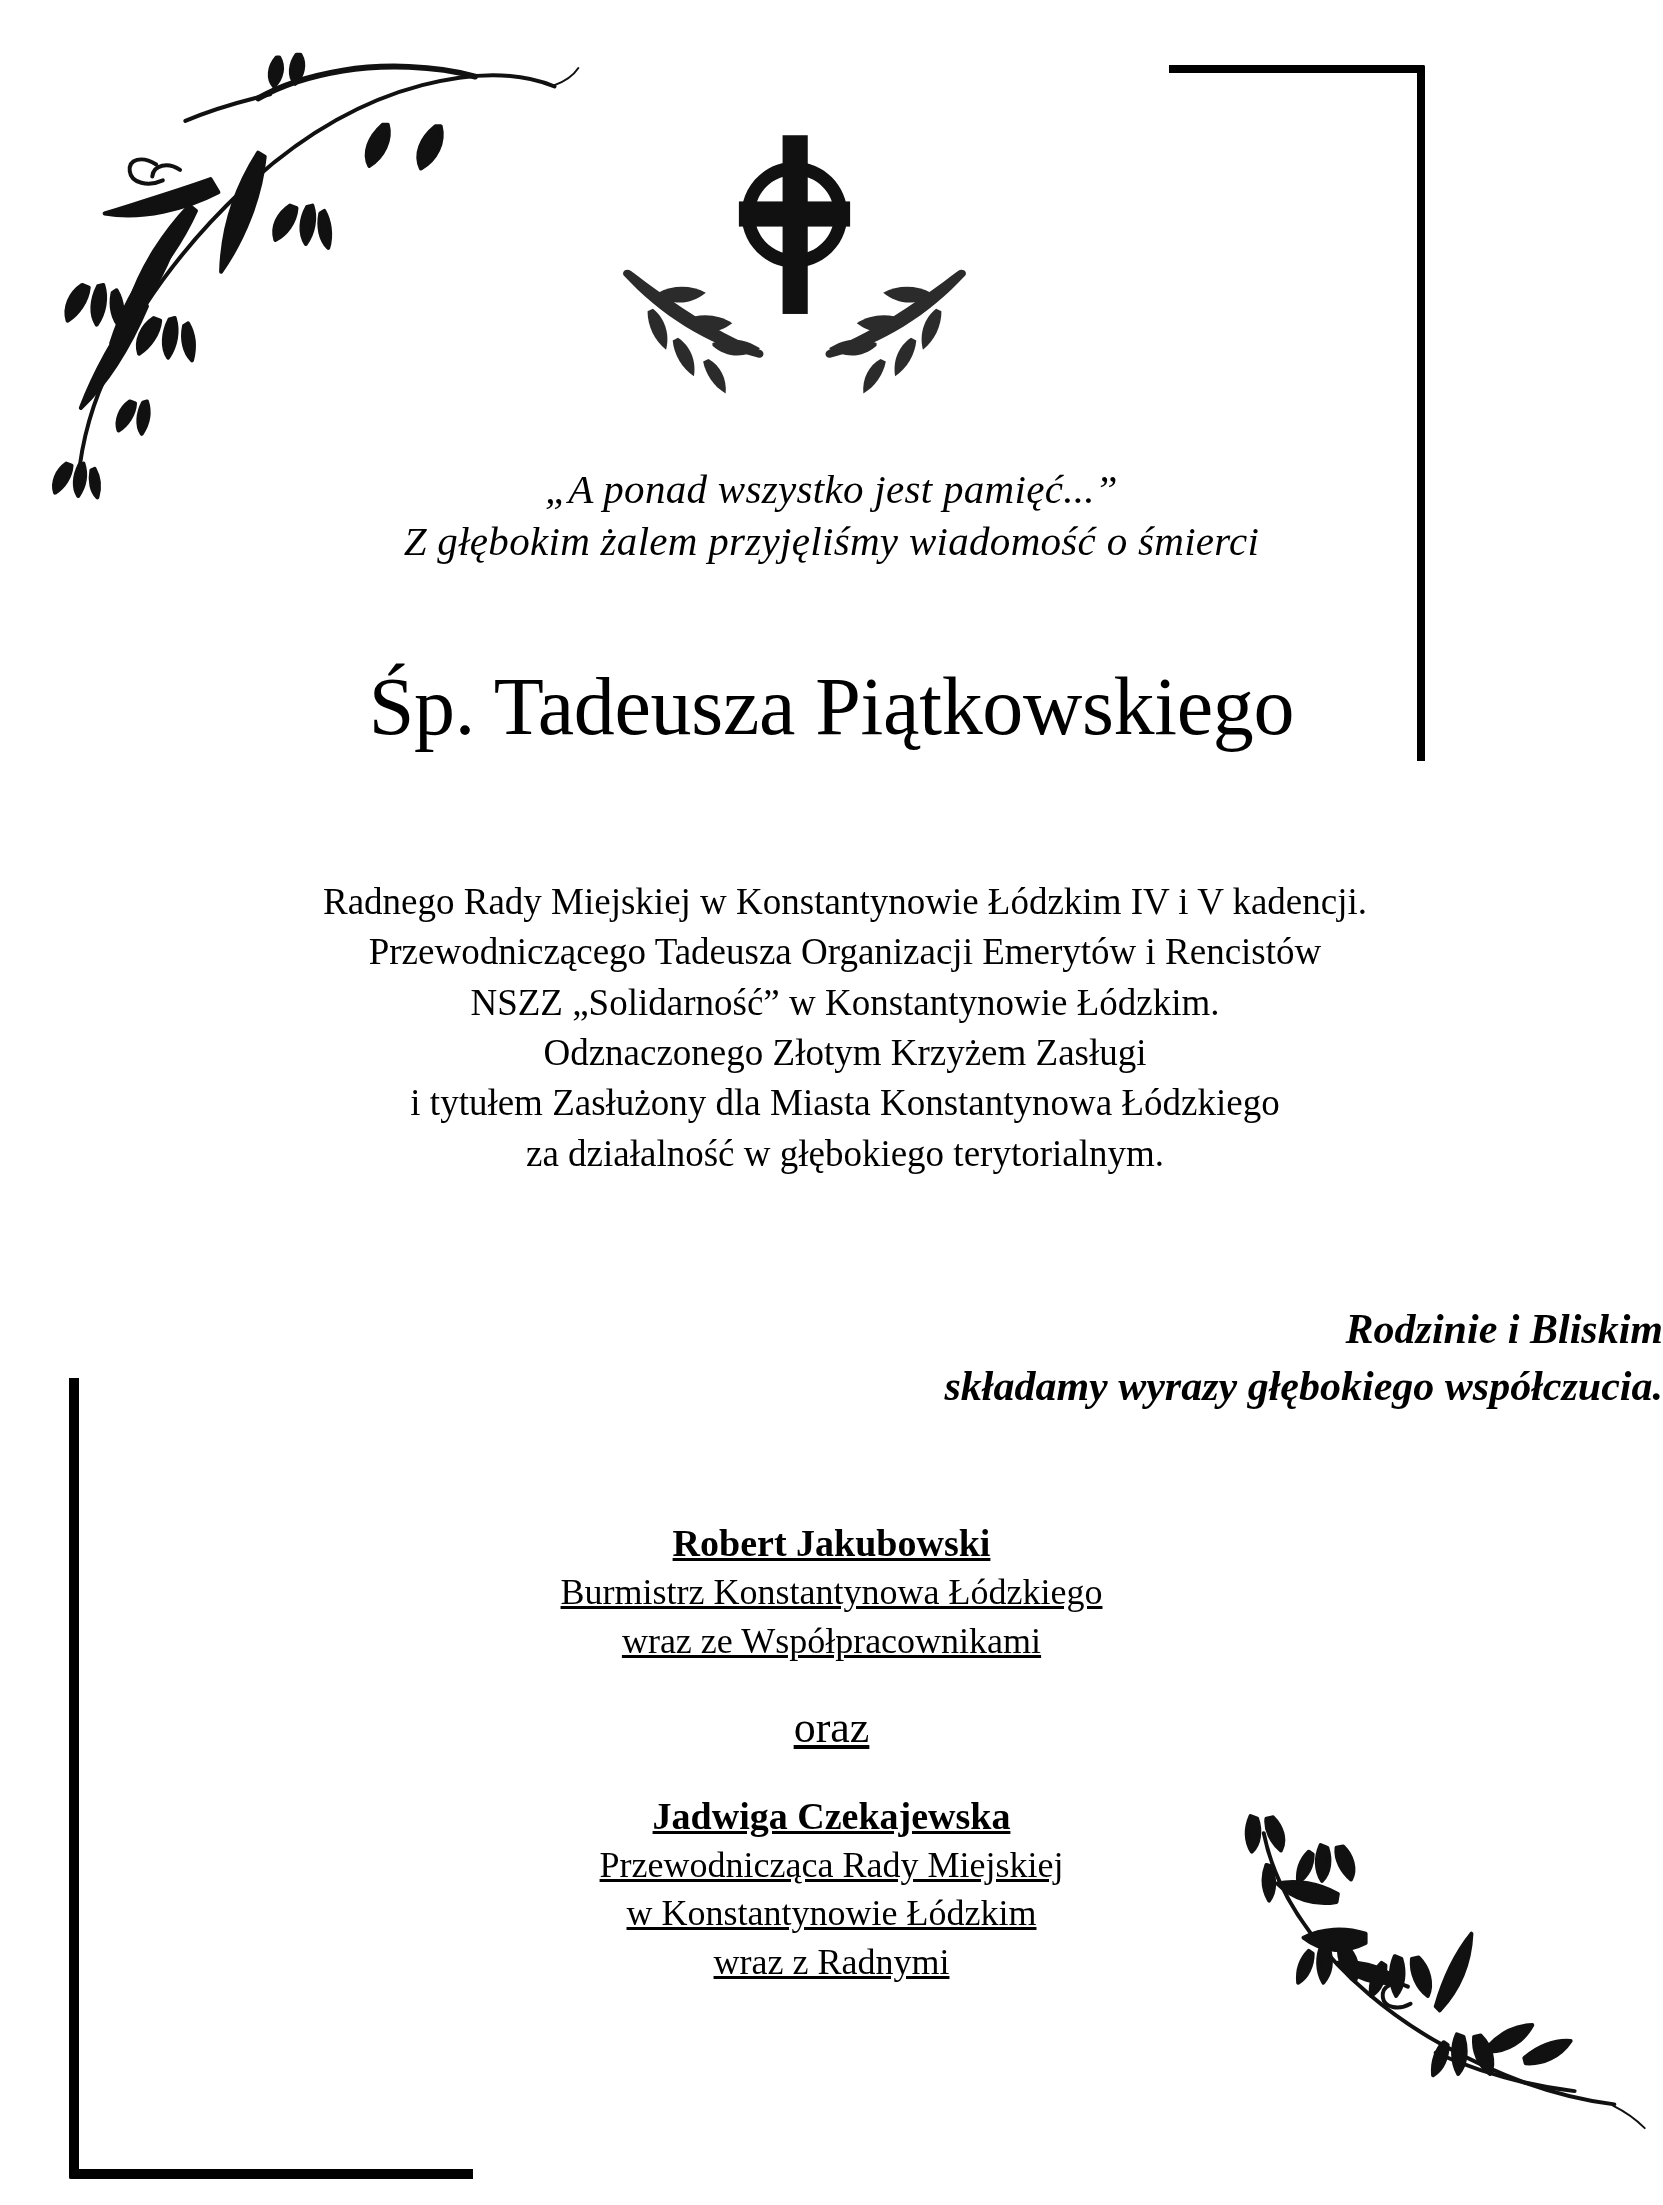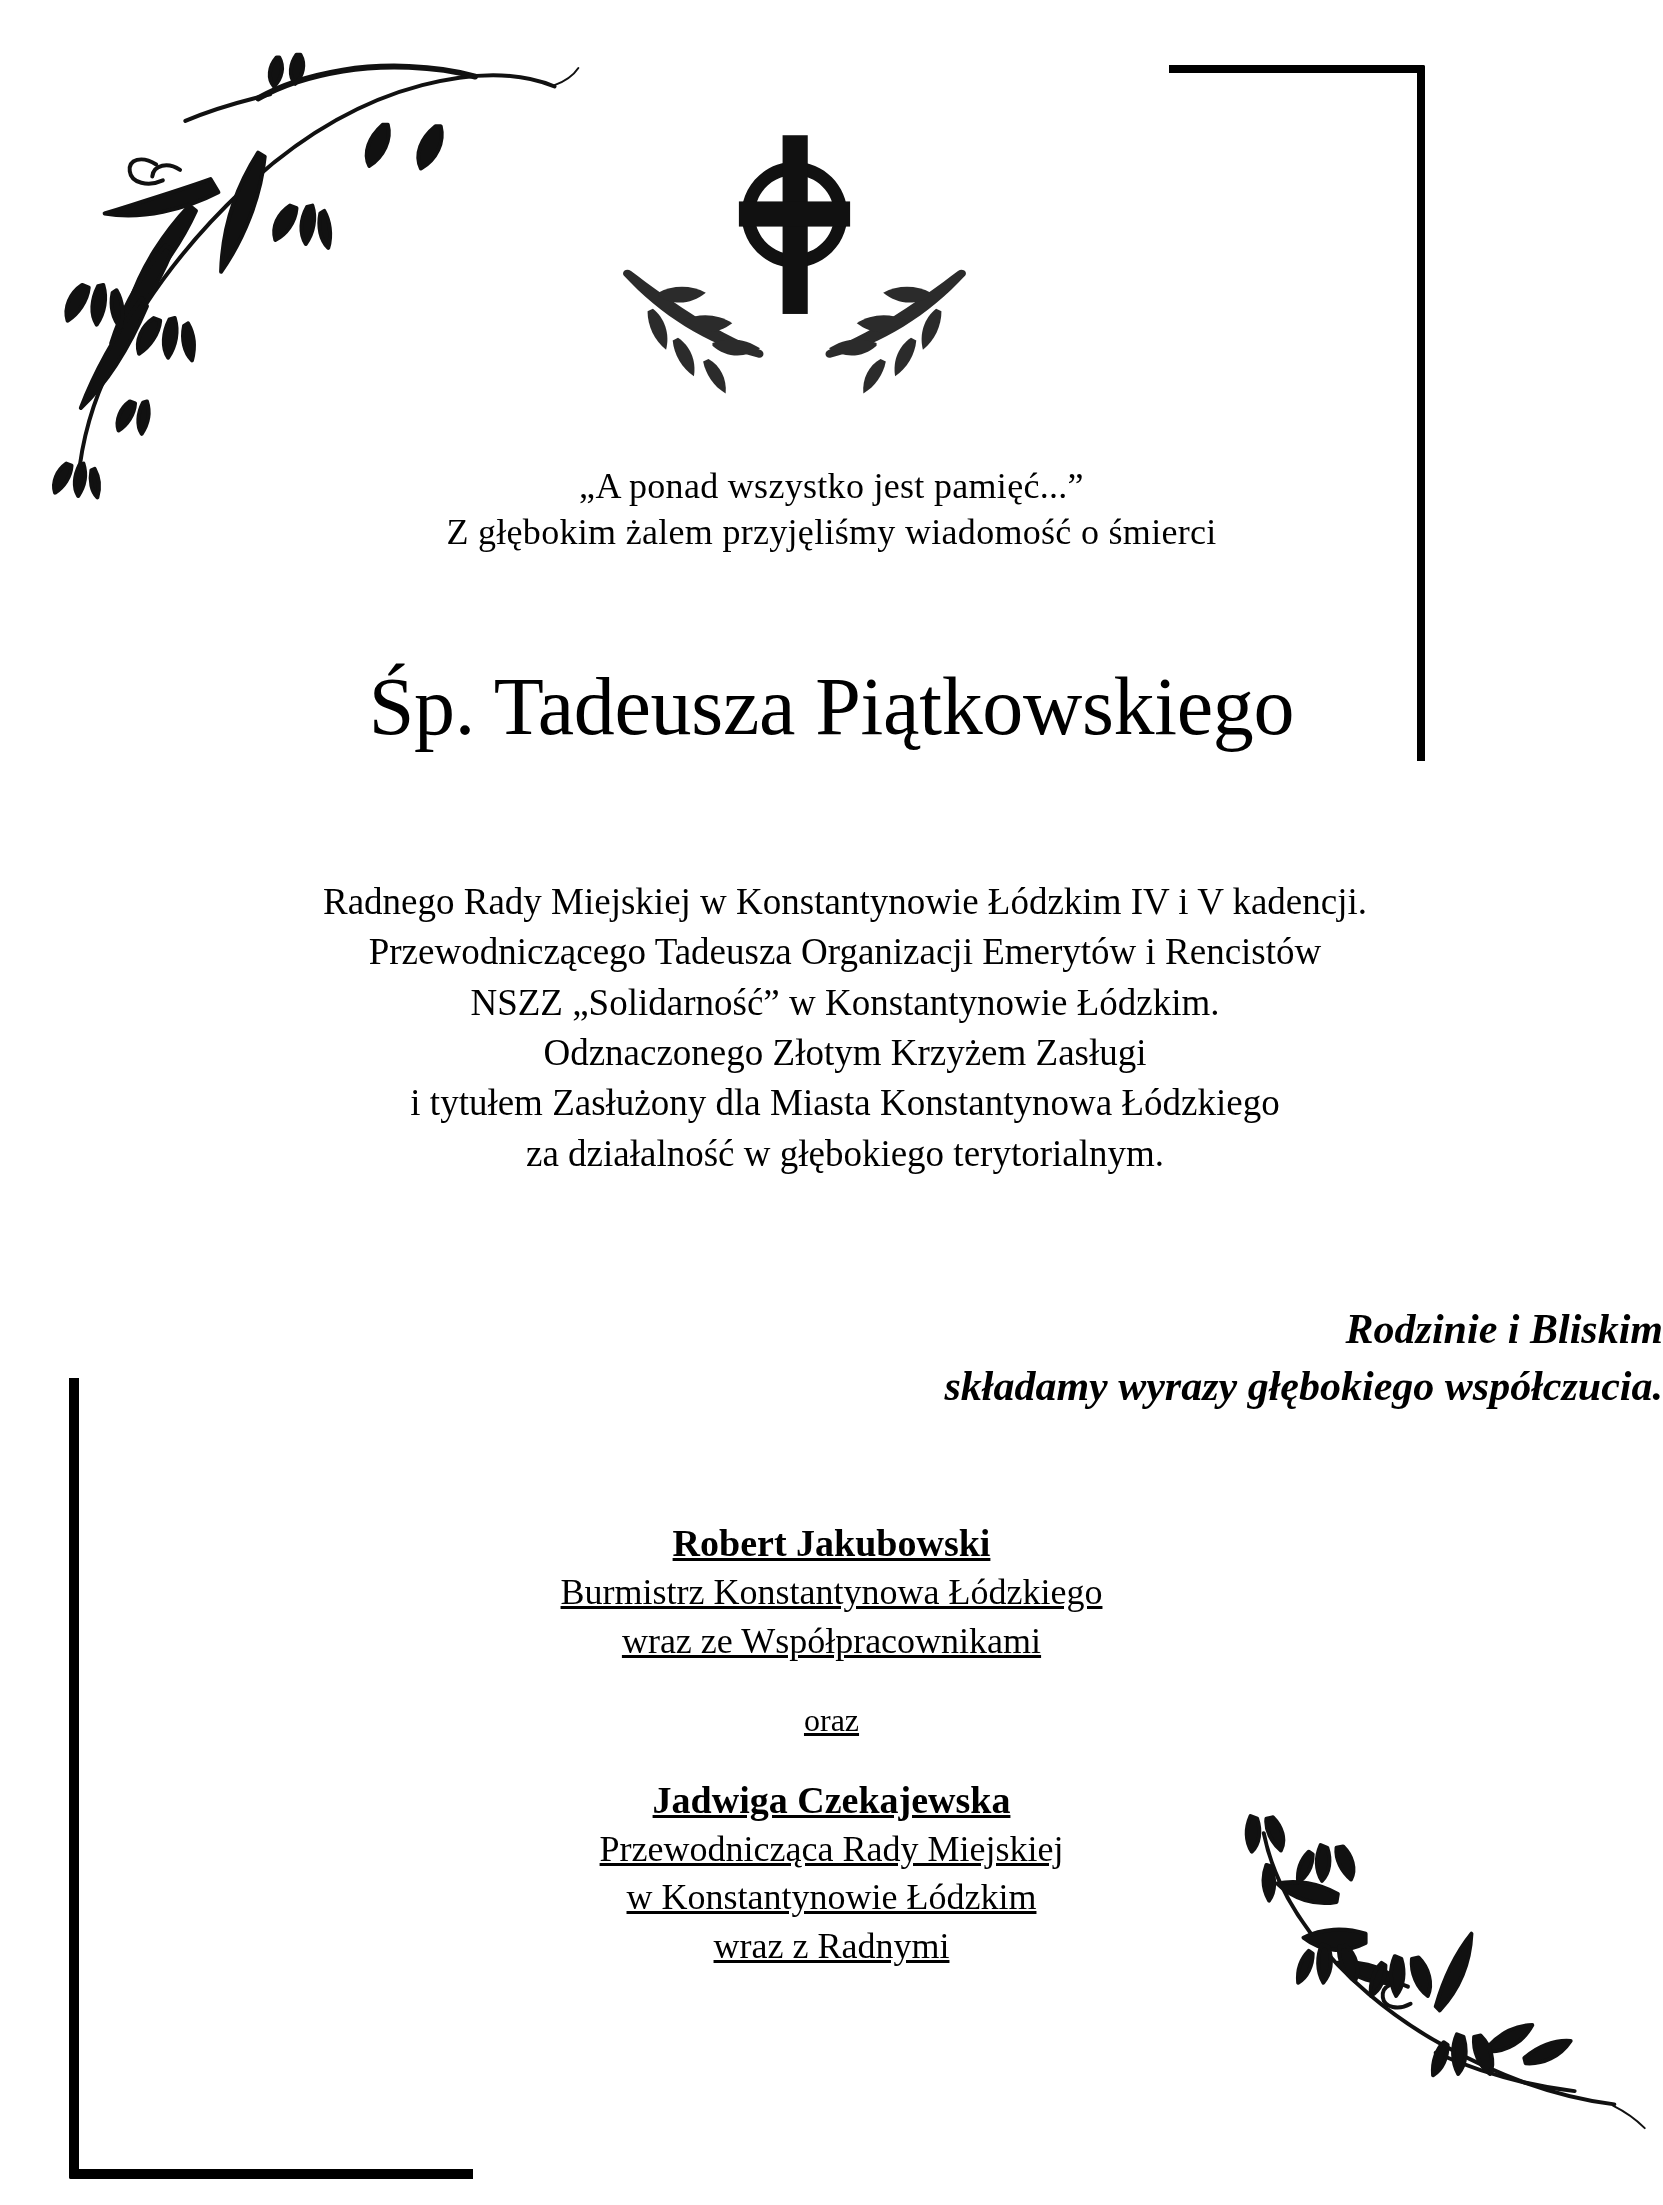--- a/index.html
+++ b/index.html
@@ -62,21 +62,22 @@
   }
 
   #quote-block {
     position: absolute;
     left: 0;
     right: 0;
     top: 463px;
     text-align: center;
   }
   .quote-line {
-    font-size: 36px;
+    font-style: italic;
+    font-size: 41px;
     line-height: 1.28;
     letter-spacing: 0.3px;
   }
 
   #deceased-name {
     position: absolute;
     left: 0;
     right: 0;
     top: 662px;
     text-align: center;
@@ -119,21 +120,21 @@
     line-height: 1.34;
     text-decoration: underline;
   }
   .sig-name {
     font-weight: bold;
     font-size: 38px;
     line-height: 1.3;
   }
   .sig-role { font-size: 36px; line-height: 1.34; }
   .sig-gap { height: 34px; }
-  .sig-conjunction { font-size: 32px; line-height: 1.34; }
+  .sig-conjunction { font-size: 44px; line-height: 1.34; }
 </style>
 </head>
 <body>
 
 <div id="page">
 
   <div class="bracket" id="bracket-top-right"></div>
   <div class="bracket" id="bracket-bottom-left"></div>
 
   <svg id="floral-top-left" viewBox="0 0 860 760">

